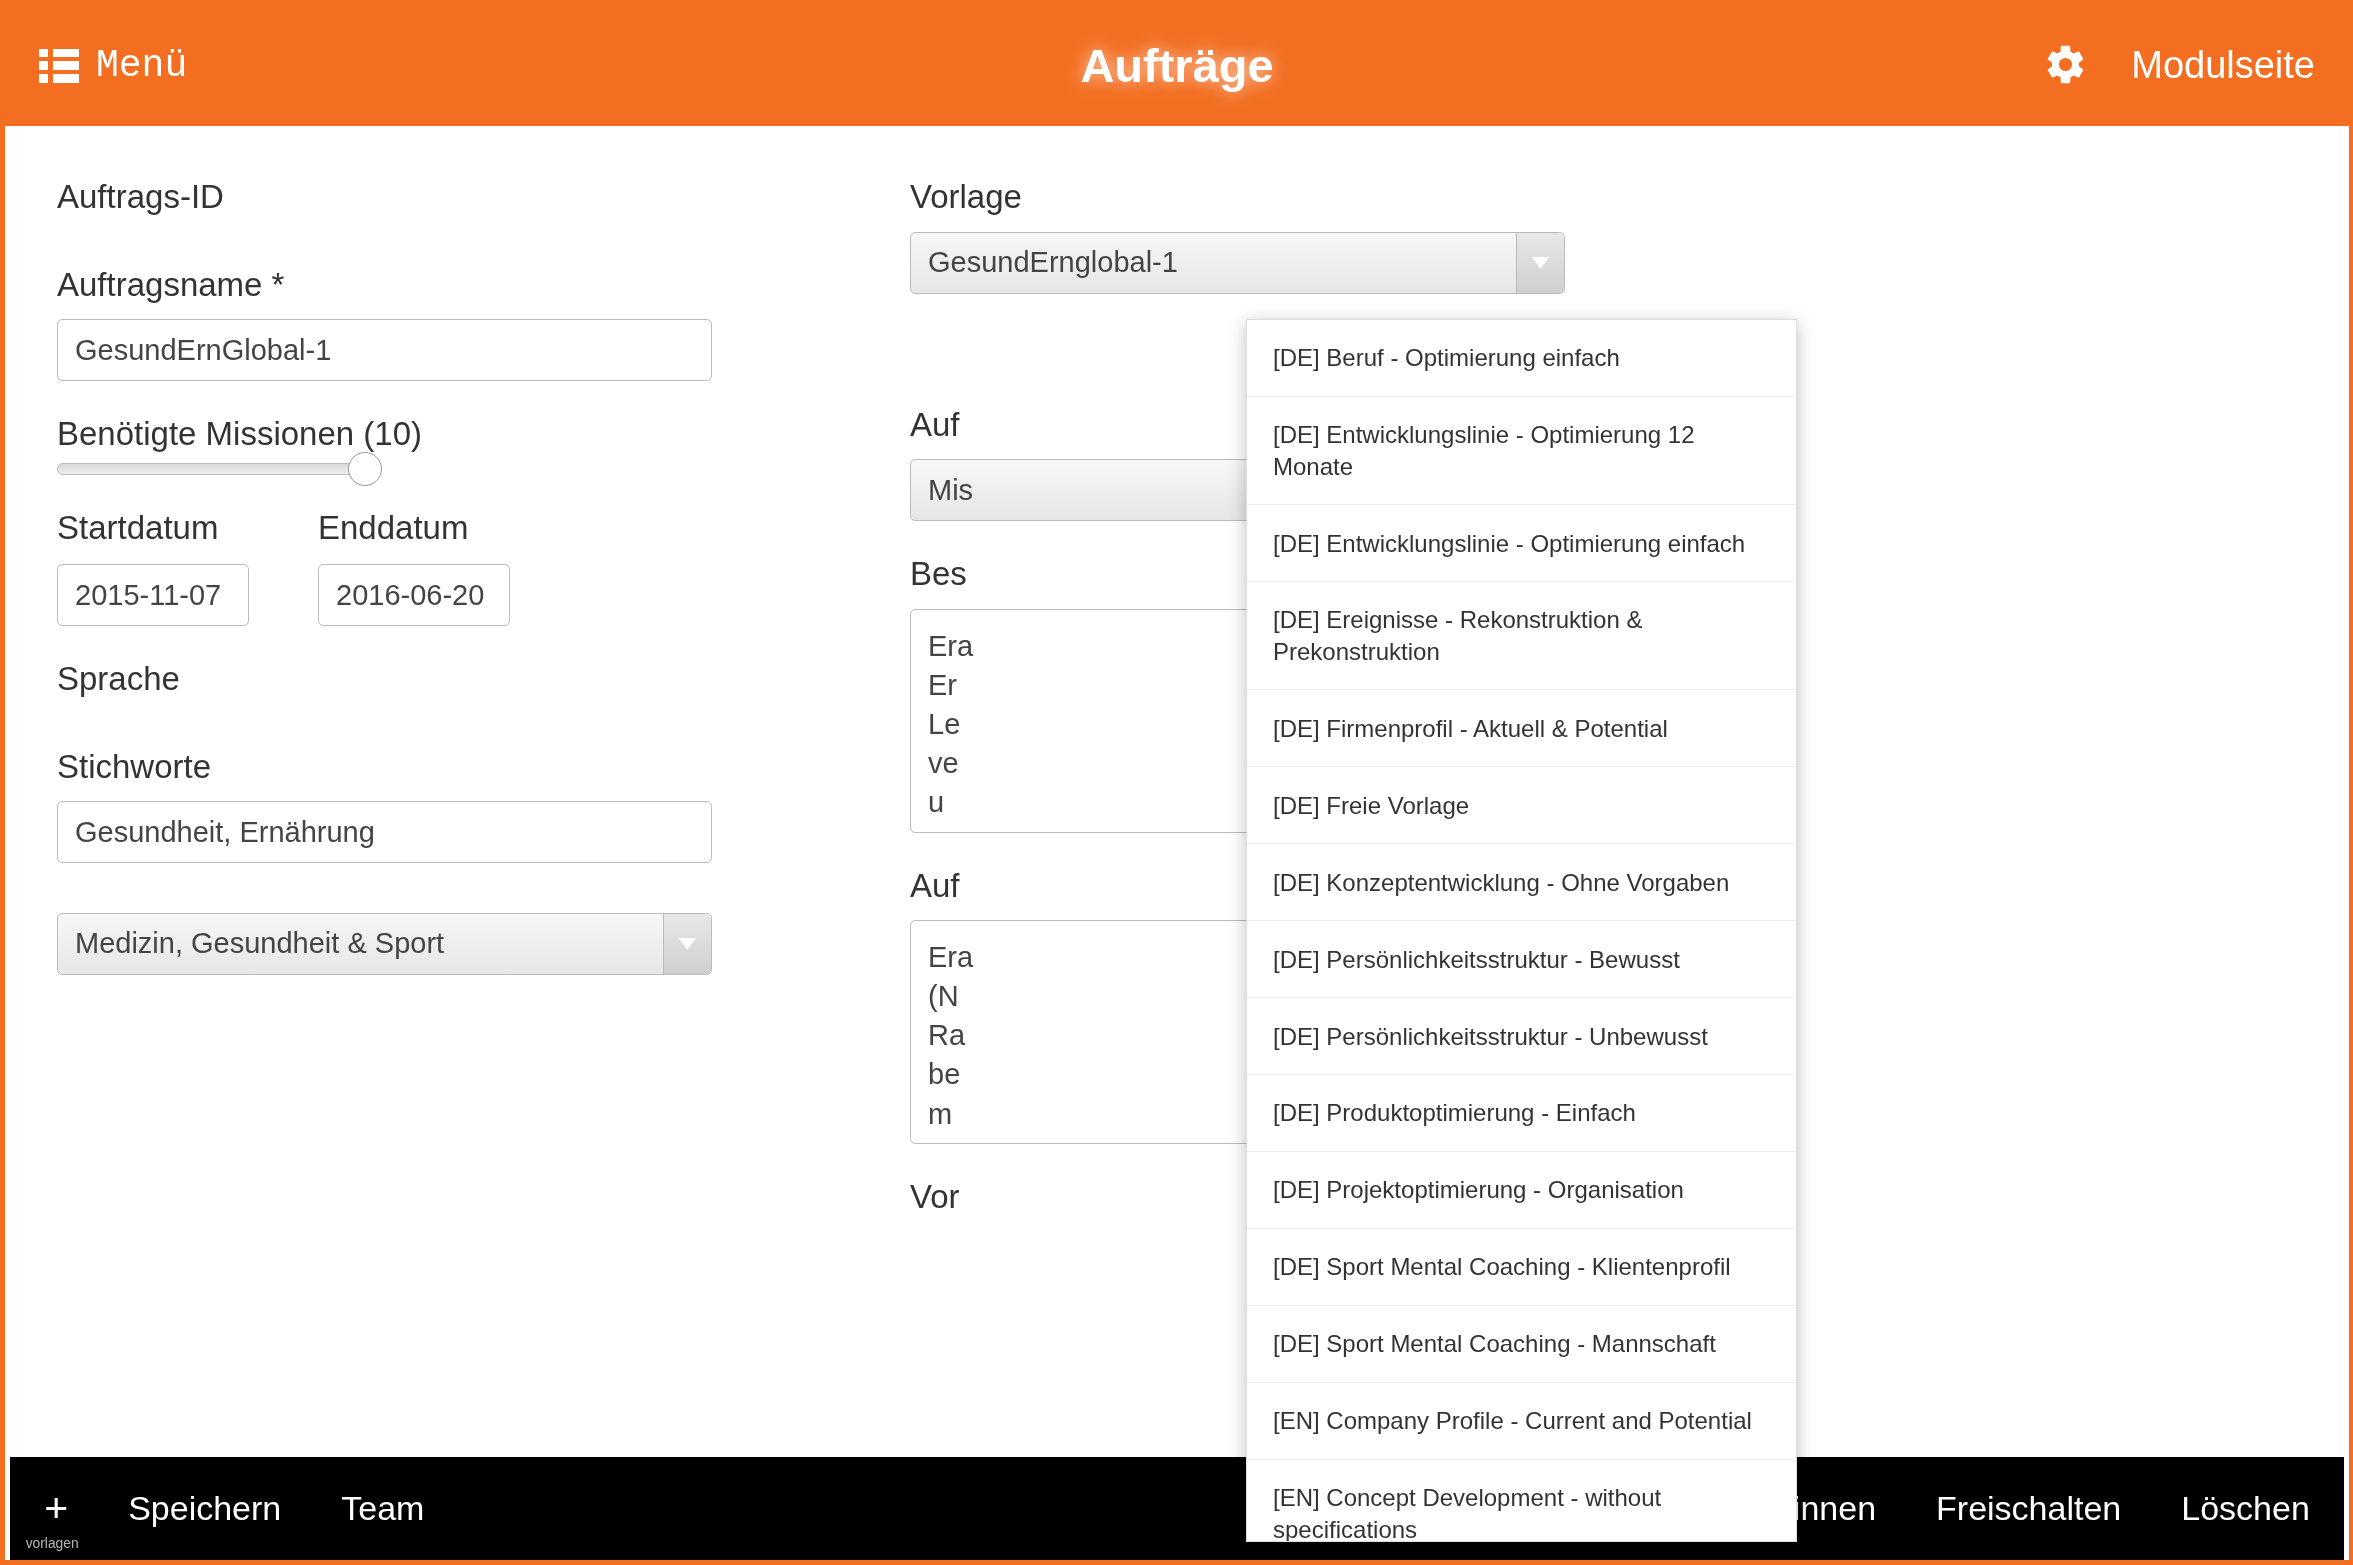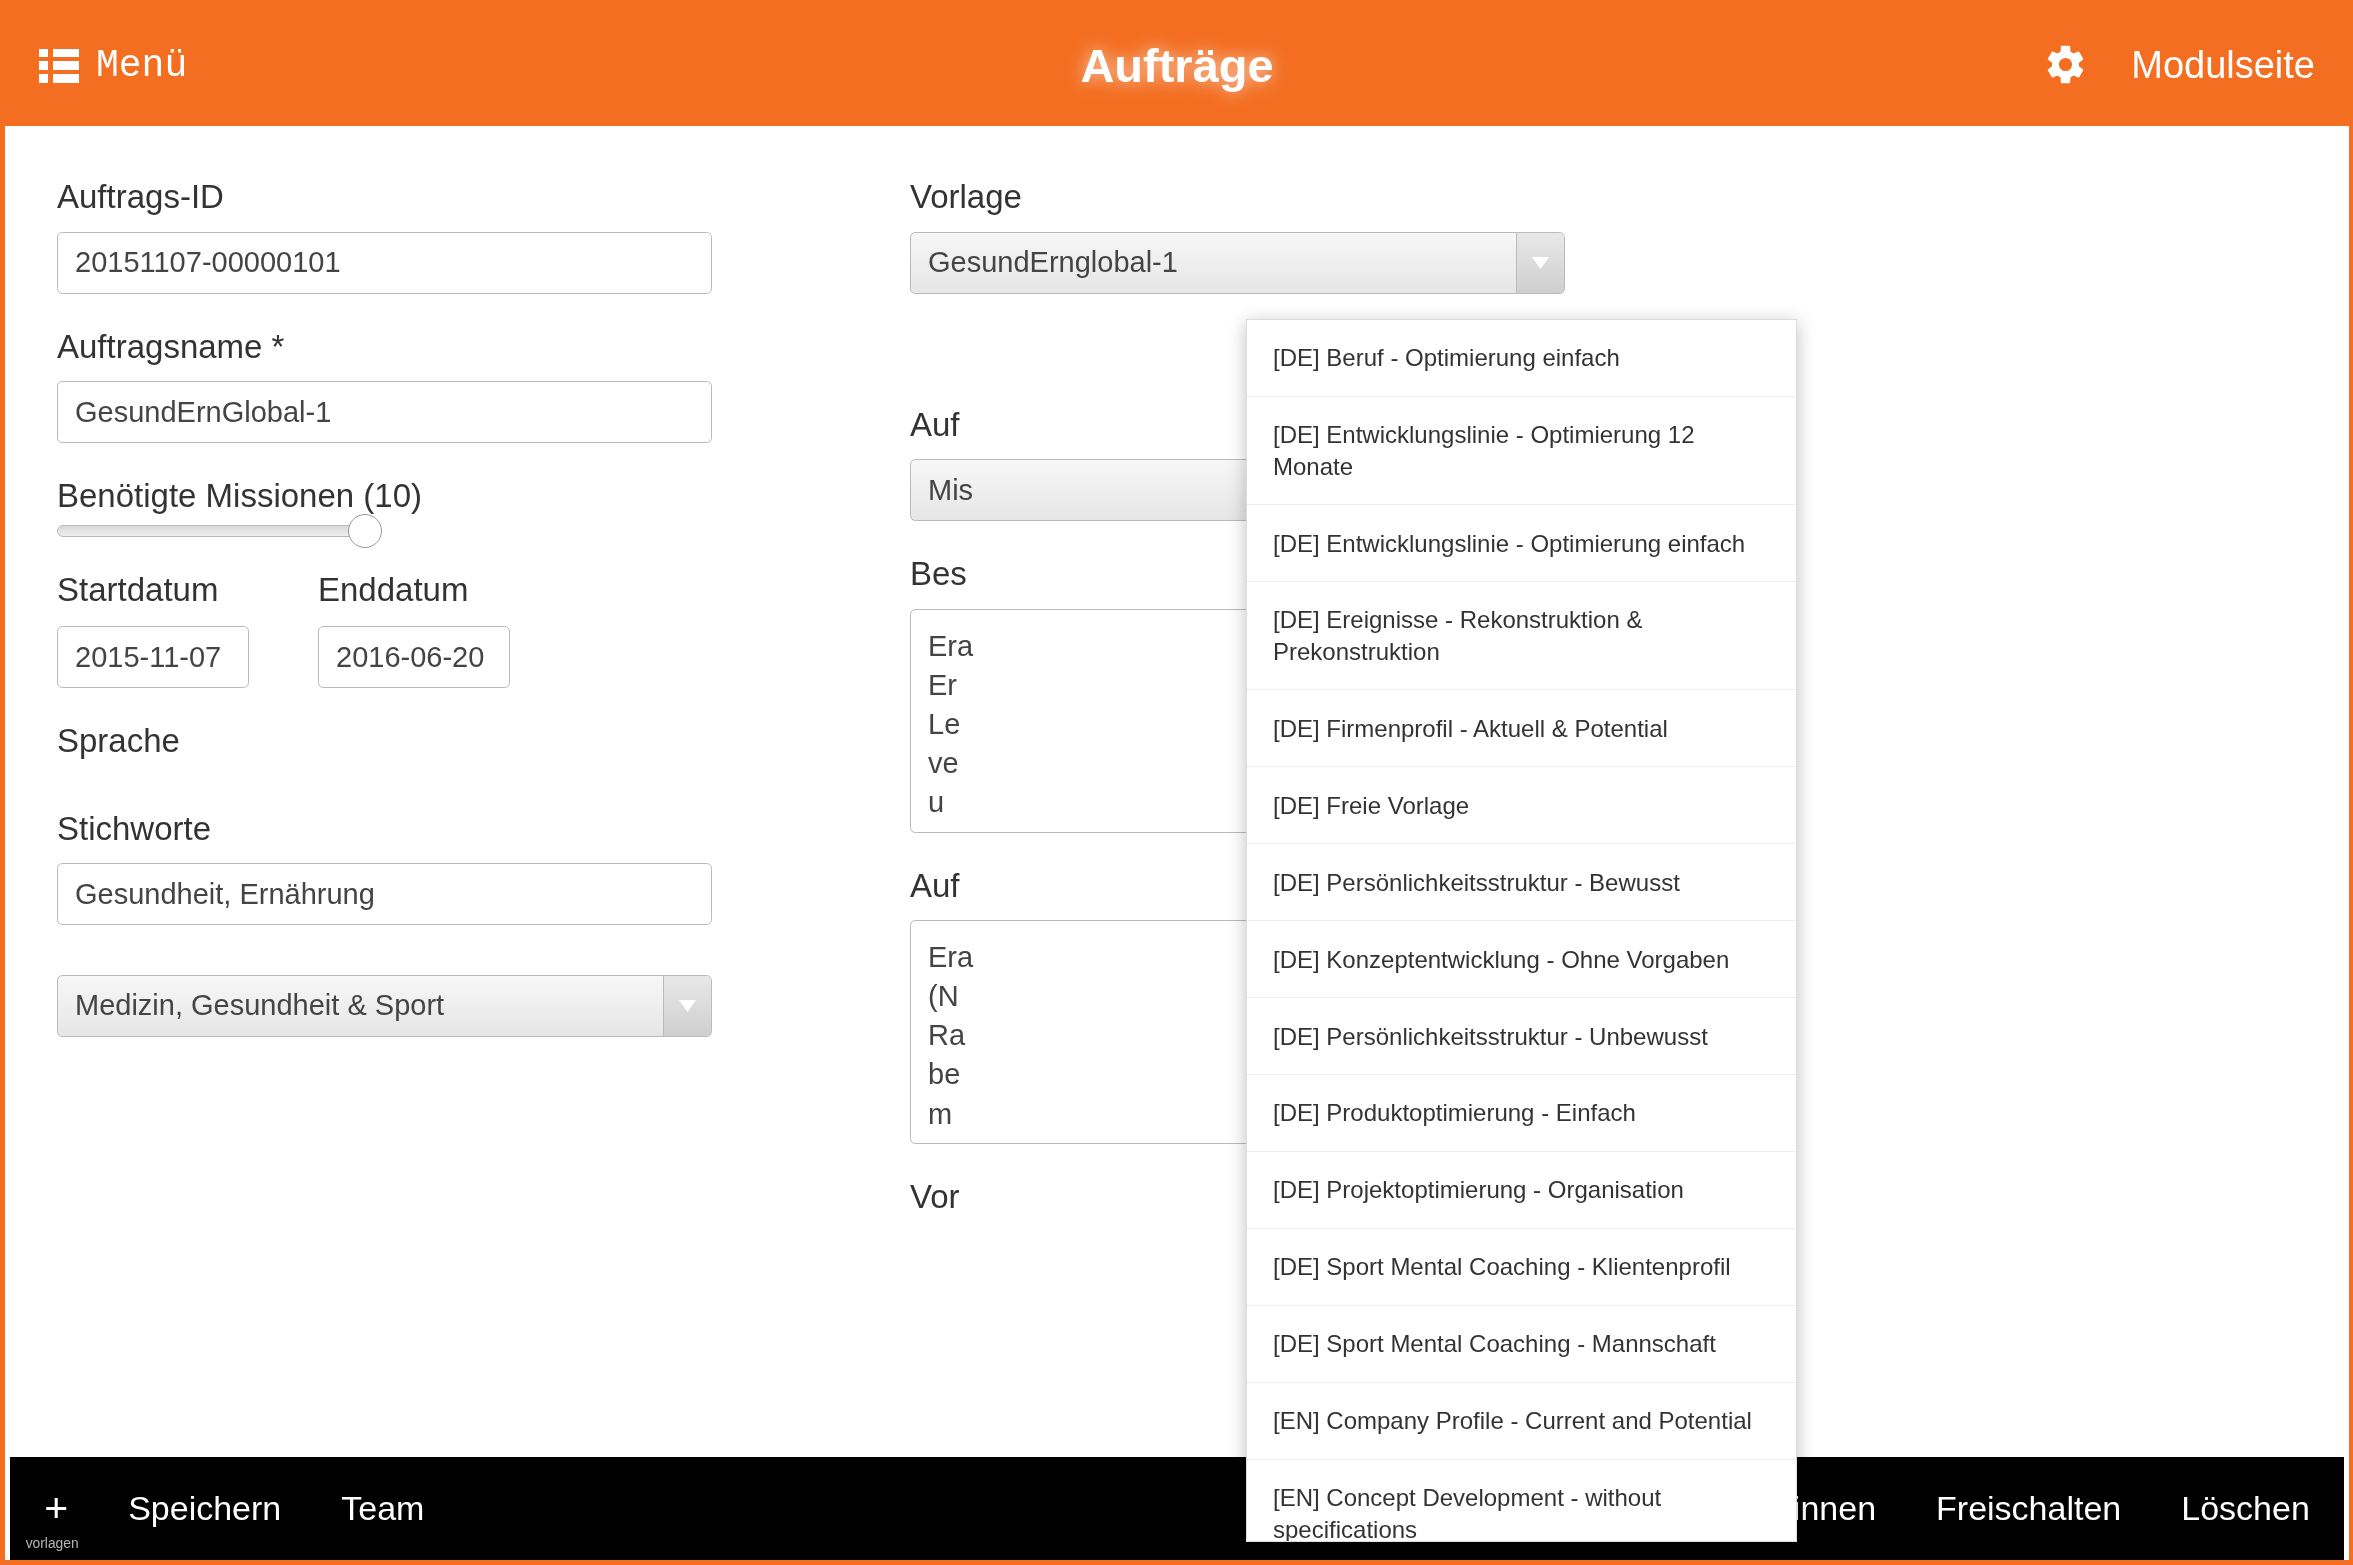--- a/index.html
+++ b/index.html
@@ -154,21 +154,20 @@
     <span class="header-right-text">Modulseite</span>
   </div>
 </div>
 
 <div class="main">
 
   <div class="col">
     <div>
       <div class="field-label">Auftrags-ID</div>
       <div style="height:15.5px"></div>
-      <input class="text-input" value="20151107-00000101" style="">
     </div>
     <div>
       <div class="field-label">Auftragsname *</div>
       <div style="height:15.5px"></div>
       <input class="text-input" value="GesundErnGlobal-1" style="">
     </div>
     <div class="slider-group">
       <div class="field-label">Benötigte Missionen  (10)</div>
       <div class="slider-track">
         <div class="slider-thumb"></div>
@@ -270,22 +269,22 @@
   </div>
 </div>
 
 <div class="dropdown-popup">
   <div class="dd-item">[DE] Beruf - Optimierung einfach</div>
   <div class="dd-item">[DE] Entwicklungslinie - Optimierung 12 Monate</div>
   <div class="dd-item">[DE] Entwicklungslinie - Optimierung einfach</div>
   <div class="dd-item">[DE] Ereignisse - Rekonstruktion &amp; Prekonstruktion</div>
   <div class="dd-item">[DE] Firmenprofil - Aktuell &amp; Potential</div>
   <div class="dd-item">[DE] Freie Vorlage</div>
+  <div class="dd-item">[DE] Konzeptentwicklung - Ohne Vorgaben</div>
   <div class="dd-item">[DE] Persönlichkeitsstruktur - Bewusst</div>
-  <div class="dd-item">[DE] Konzeptentwicklung - Ohne Vorgaben</div>
   <div class="dd-item">[DE] Persönlichkeitsstruktur - Unbewusst</div>
   <div class="dd-item">[DE] Produktoptimierung - Einfach</div>
   <div class="dd-item">[DE] Projektoptimierung - Organisation</div>
   <div class="dd-item">[DE] Sport Mental Coaching - Klientenprofil</div>
   <div class="dd-item">[DE] Sport Mental Coaching - Mannschaft</div>
   <div class="dd-item">[EN] Company Profile - Current and Potential</div>
   <div class="dd-item">[EN] Concept Development - without specifications</div>
 
 </div>
 

